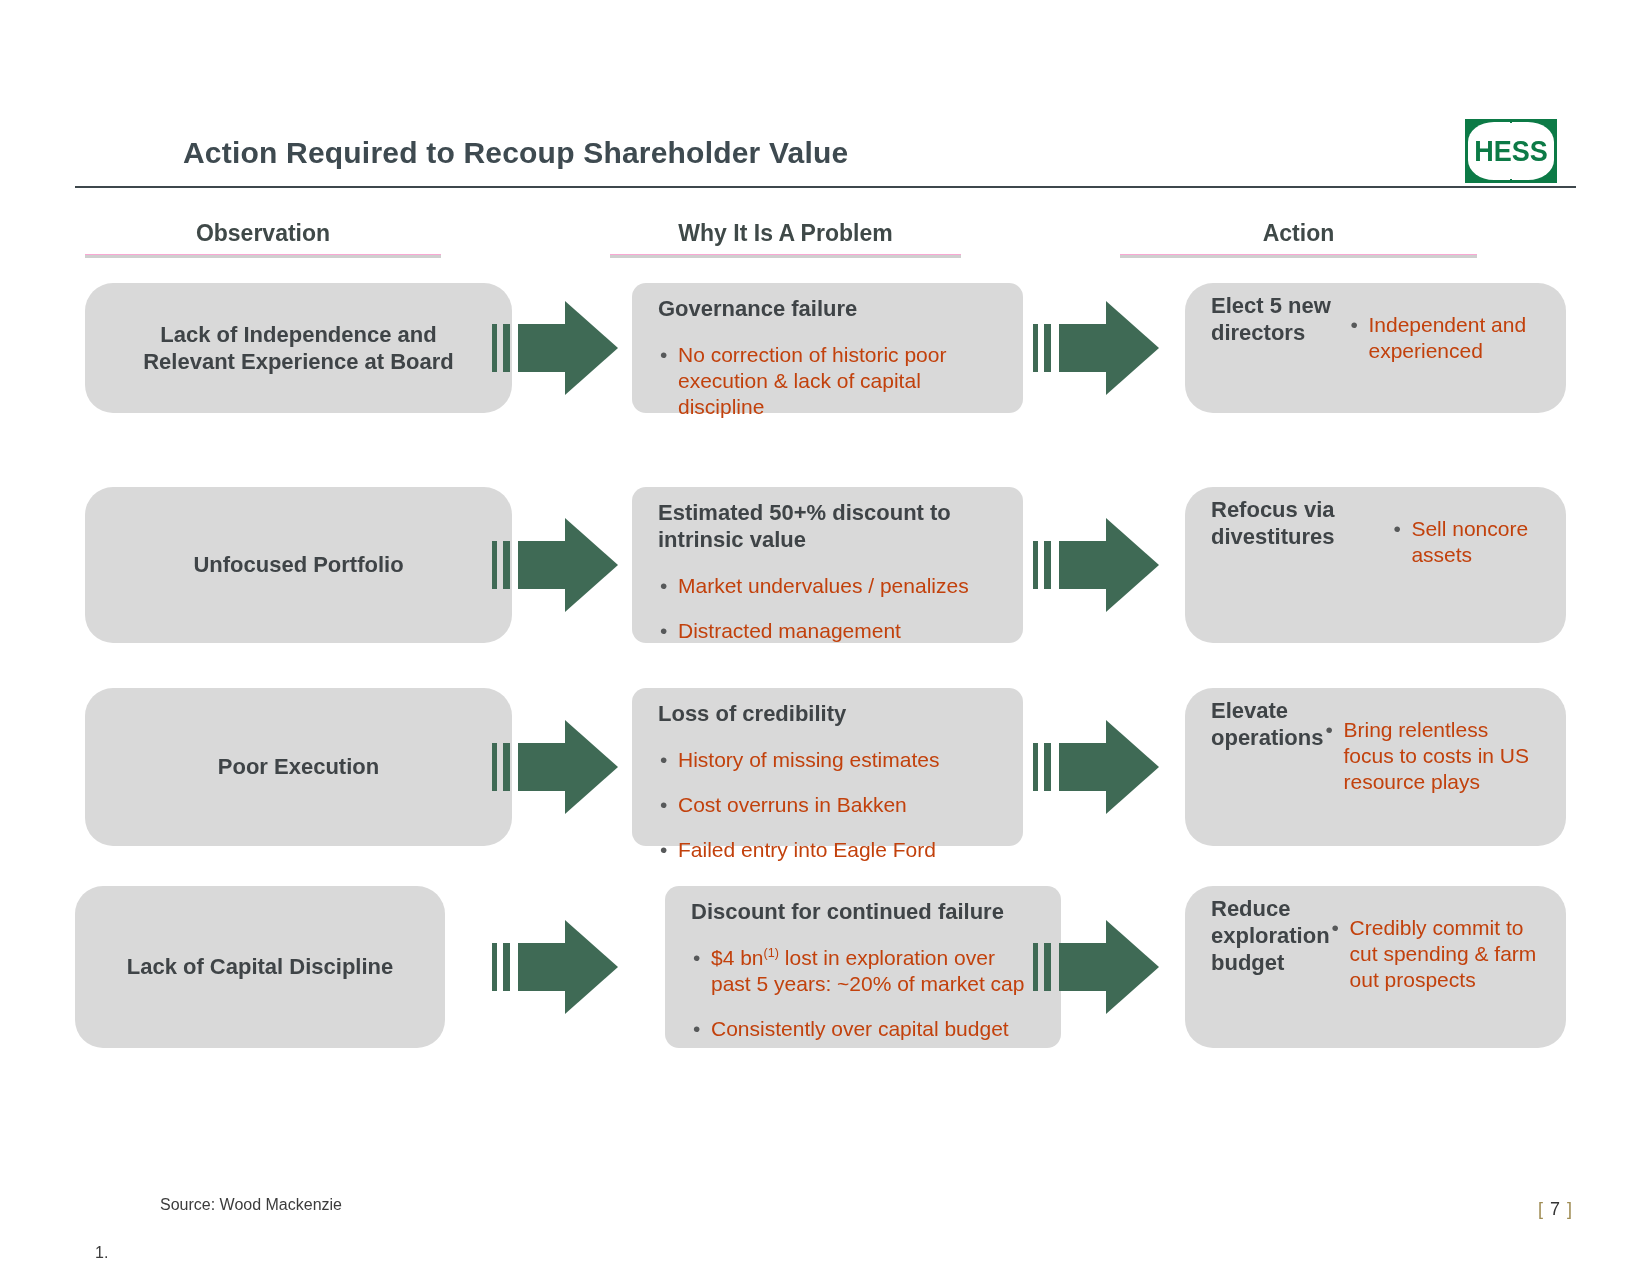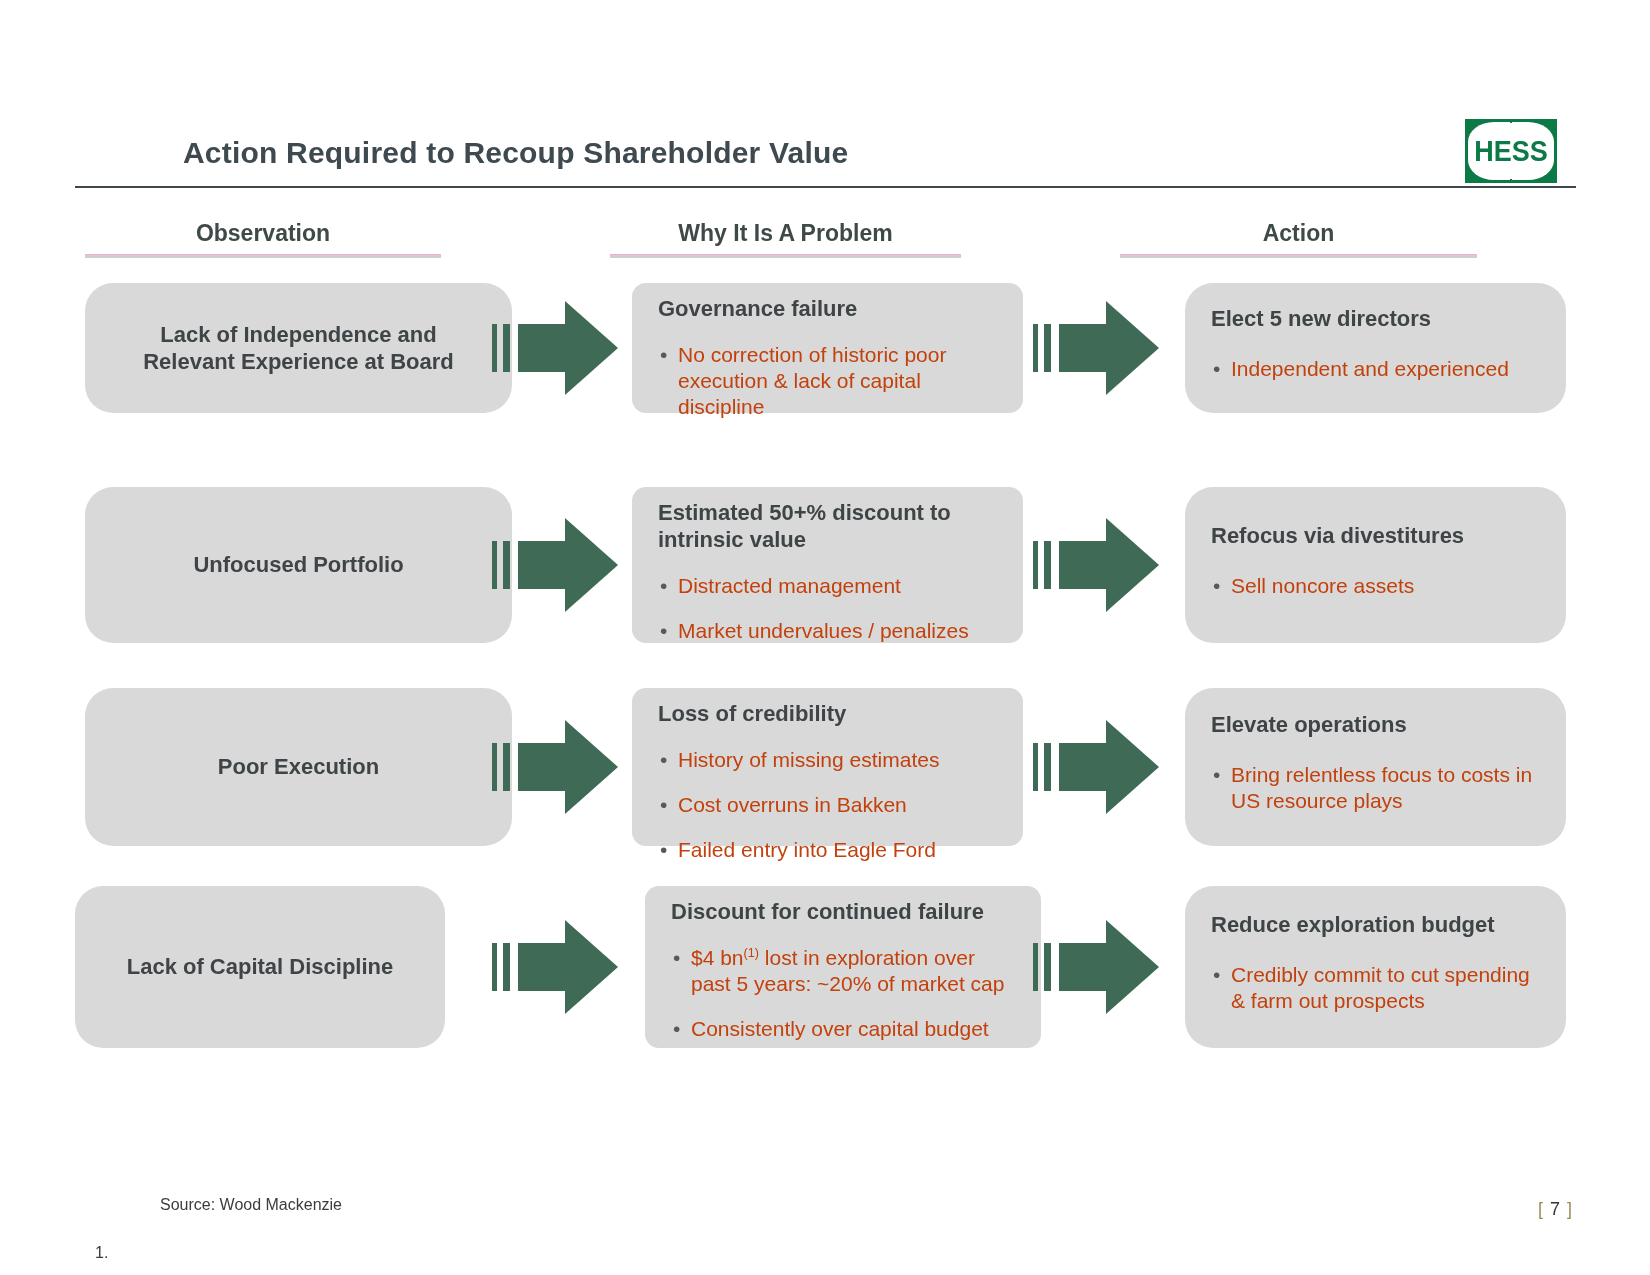--- a/index.html
+++ b/index.html
@@ -25,23 +25,23 @@
   .ch-act{left:1120px;width:357px;}
   
   .row{position:absolute;left:0;width:1650px;}
   .r1{top:283px;height:130px;}
   .r2{top:487px;height:156px;}
   .r3{top:688px;height:158px;}
   .r4{top:886px;height:162px;}
   .box{position:absolute;top:0;height:100%;background:#d9d9d9;border-radius:28px;box-sizing:border-box;}
   .col-obs{left:85px;width:427px;display:flex;align-items:center;justify-content:center;text-align:center;padding:0 28px;}
   .col-prob{left:632px;width:391px;padding:13px 24px 10px 26px;border-radius:14px;}
-  .col-act{left:1185px;width:381px;display:flex;flex-direction:column;justify-content:center;padding:10px 24px 18px 26px;}
+  .col-act{left:1185px;width:381px;display:flex;flex-direction:row;justify-content:center;padding:10px 24px 18px 26px;}
   .r4 .col-obs{left:75px;width:370px;}
-  .r4 .col-prob{left:645px;width:396px;}
+  .r4 .col-prob{left:665px;width:396px;}
   .obs-label{font-size:22px;font-weight:bold;color:#3f4447;line-height:1.25;}
   .box-heading{font-size:22px;font-weight:bold;color:#3f4447;line-height:1.22;margin:0 0 4px 0;}
   .bullet{position:relative;font-size:21px;color:#c2410c;line-height:1.24;padding-left:20px;margin-top:19px;}
   .bullet::before{content:"\2022";position:absolute;left:2px;color:#57595a;}
   .bullet sup{font-size:0.6em;line-height:0;}
   
   .arrow{position:absolute;top:50%;transform:translateY(-50%);width:126px;height:100px;}
   .arr1{left:492px;} .arr2{left:1033px;}
   .arrow svg{display:block;width:100%;height:100%;}
   .arrow .fill{fill:#3f6a55;}
@@ -109,22 +109,22 @@
     <div class="arrow arr1">
       <svg viewBox="0 0 126 100">
           <rect class="fill" x="0" y="26" width="5" height="48"></rect>
           <rect class="fill" x="11" y="26" width="7" height="48"></rect>
           <rect class="fill" x="26" y="26" width="47" height="48"></rect>
           <polygon class="fill" points="73,3 126,50 73,97"></polygon>
         </svg>
     </div>
     <div class="box col-prob">
       <div class="box-heading">Estimated 50+% discount to intrinsic value</div>
+      <div class="bullet">Market undervalues / penalizes</div>
       <div class="bullet">Distracted management</div>
-      <div class="bullet">Market undervalues / penalizes</div>
     </div>
     <div class="arrow arr2">
       <svg viewBox="0 0 126 100">
           <rect class="fill" x="0" y="26" width="5" height="48"></rect>
           <rect class="fill" x="11" y="26" width="7" height="48"></rect>
           <rect class="fill" x="26" y="26" width="47" height="48"></rect>
           <polygon class="fill" points="73,3 126,50 73,97"></polygon>
         </svg>
     </div>
     <div class="box col-act">

